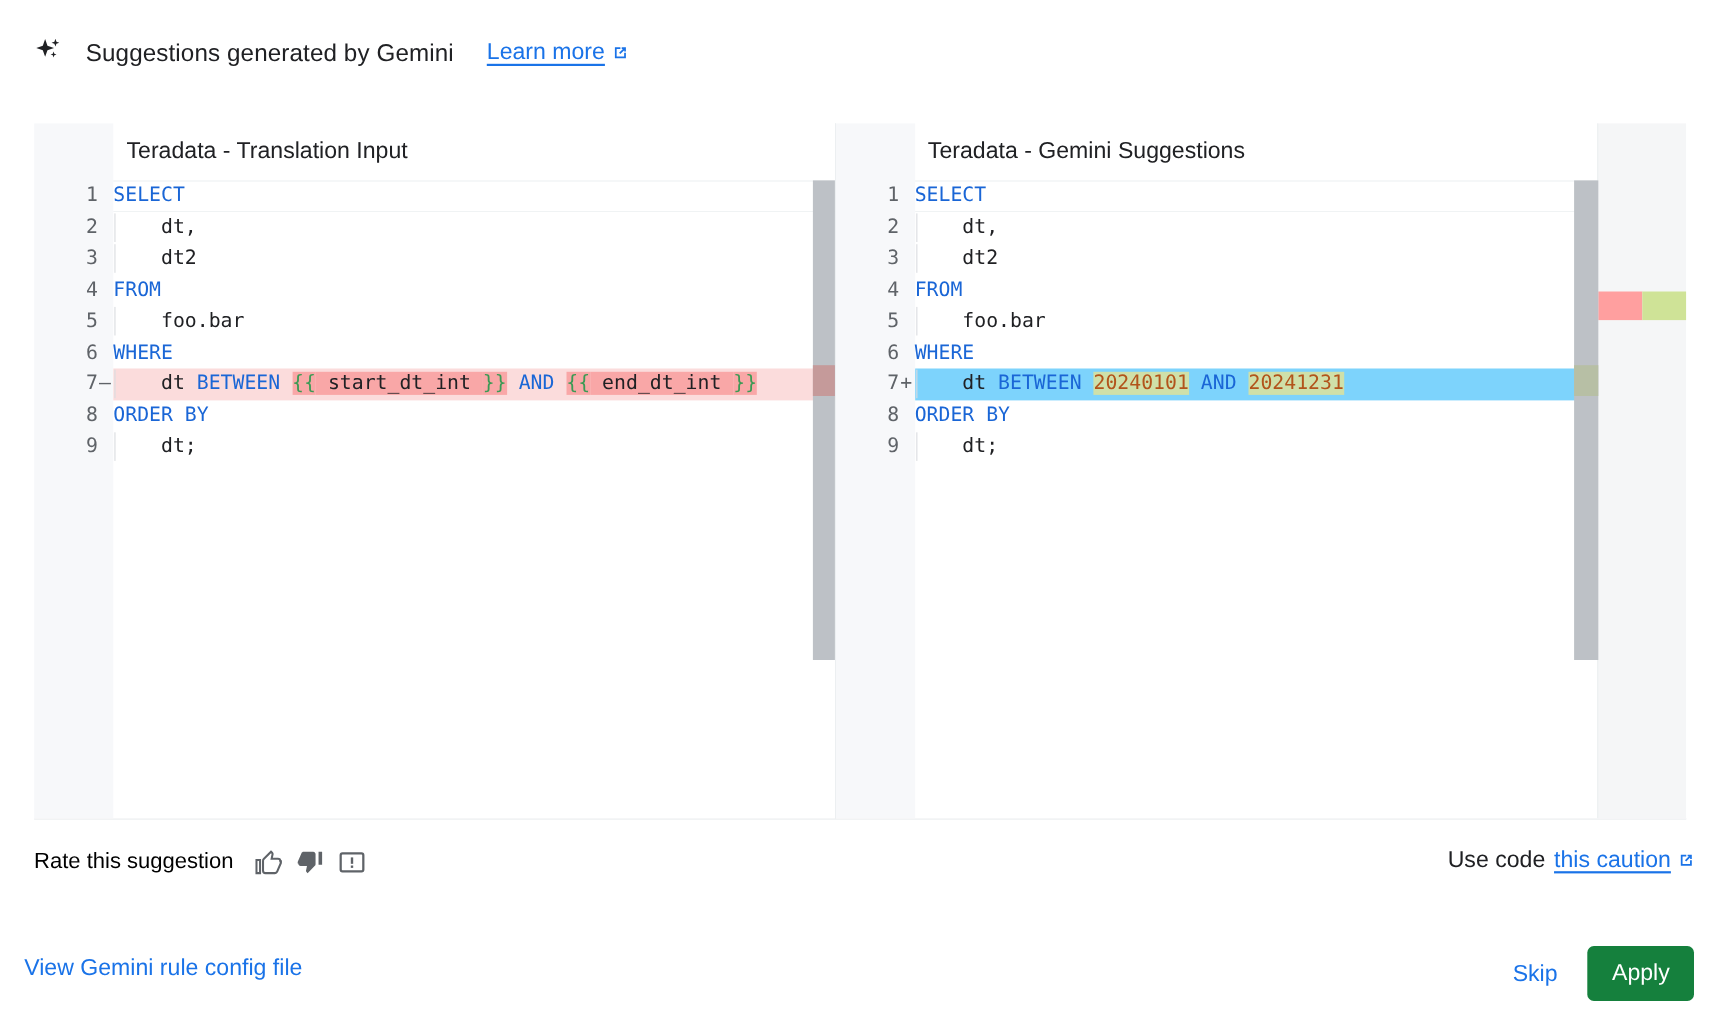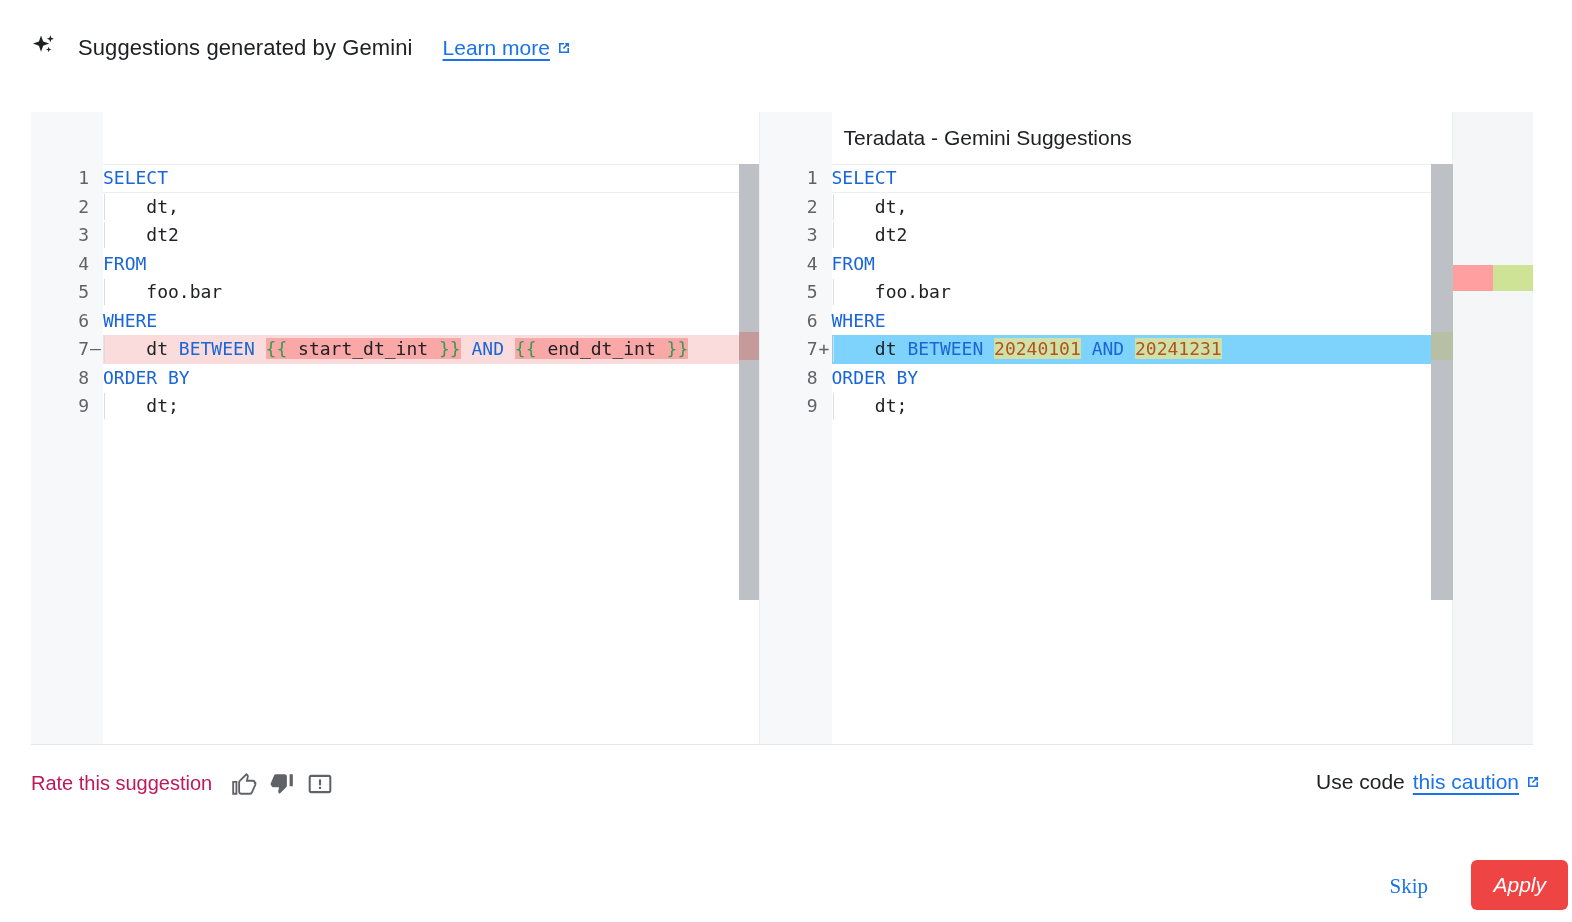--- a/index.html
+++ b/index.html
@@ -130,21 +130,21 @@
 
   .pane-divider{
     width:0;border-left:1px solid #eceff1;height:632px;
   }
 
   
   .feedback{
     position:absolute;left:0;top:760px;width:1572px;height:52px;
   }
   .rate-label{
-    position:absolute;left:31px;top:12px;font-size:20px;color:#be185d;white-space:nowrap;
+    position:absolute;left:31px;top:12px;font-size:20px;color:#000000;white-space:nowrap;
   }
   .rate-btn{
     position:absolute;top:8px;width:32px;height:32px;cursor:pointer;
     display:flex;align-items:center;justify-content:center;
   }
   .rate-up{left:228px;}
   .rate-down{left:266px;}
   .rate-flag{left:304px;}
   .rate-btn svg{width:26px;height:26px;display:block;}
 
@@ -159,28 +159,28 @@
   }
 
   
   .footer{
     position:absolute;left:0;top:846px;width:1572px;height:76px;
   }
   .config-link{
     position:absolute;left:22px;top:22px;font-size:21px;color:#1a73e8;cursor:pointer;white-space:nowrap;
   }
   .skip-btn{
-    position:absolute;right:132px;top:20px;
+    position:absolute;right:144px;top:20px;
     font-size:21px;color:#1a73e8;background:transparent;border:none;
-    cursor:pointer;padding:8px 12px;font-family:Liberation Serif, serif;
+    cursor:pointer;padding:8px 12px;font-family:Liberation Sans, sans-serif;
   }
   .apply-btn{
-    position:absolute;right:4px;top:14px;
-    font-size:21px;color:#ffffff;background:#ef4444;border:none;border-radius:6px;
-    cursor:pointer;padding:13px 22px;font-family:"Liberation Sans", sans-serif;font-style:italic;
+    position:absolute;right:32px;top:14px;
+    font-size:21px;color:#ffffff;background:#15803d;border:none;border-radius:6px;
+    cursor:pointer;padding:13px 22px;font-family:"Liberation Sans", sans-serif;
   }
 </style>
 </head>
 <body>
 
 <div class="header">
   <svg class="spark-icon" viewBox="0 0 24 24">
     <path d="M9.2 3.2 L10.7 7.4 L14.9 8.9 L10.7 10.4 L9.2 14.6 L7.7 10.4 L3.5 8.9 L7.7 7.4 Z" fill="#202124"></path>
     <path d="M15.8 3.0 L16.45 4.85 L18.3 5.5 L16.45 6.15 L15.8 8.0 L15.15 6.15 L13.3 5.5 L15.15 4.85 Z" fill="#202124"></path>
     <path d="M14.6 11.2 L15.1 12.6 L16.5 13.1 L15.1 13.6 L14.6 15.0 L14.1 13.6 L12.7 13.1 L14.1 12.6 Z" fill="#202124"></path>
@@ -193,20 +193,21 @@
       <path d="M9.2 3h3.8v3.8h-1.5V5.6L7.9 9.1 6.8 8l3.5-3.5H9.2z" fill="#1a73e8"></path>
     </svg>
   </span>
 </div>
 
 <div class="diff-wrap">
 
   <div class="pane pane-left">
     <div class="pane-body">
       <div class="gutter-bg"></div>
+      <div class="pane-title">Teradata - Translation Input</div>
       <div class="code-area" id="left-code">
           <div class="row cur"><span class="lnum">1</span><span class="ltext"><span class="code-ink"><span class="kw">SELECT</span></span></span></div>
           <div class="row"><span class="lnum">2</span><span class="indent"></span><span class="ltext"><span class="code-ink"><span class="plain">    dt,</span></span></span></div>
           <div class="row"><span class="lnum">3</span><span class="indent"></span><span class="ltext"><span class="code-ink"><span class="plain">    dt2</span></span></span></div>
           <div class="row"><span class="lnum">4</span><span class="ltext"><span class="code-ink"><span class="kw">FROM</span></span></span></div>
           <div class="row"><span class="lnum">5</span><span class="indent"></span><span class="ltext"><span class="code-ink"><span class="plain">    foo.bar</span></span></span></div>
           <div class="row"><span class="lnum">6</span><span class="ltext"><span class="code-ink"><span class="kw">WHERE</span></span></span></div>
           <div class="row del"><span class="lnum">7</span><span class="lsign">—</span><span class="indent"></span><span class="ltext"><span class="code-ink"><span class="plain">    dt </span><span class="kw">BETWEEN</span><span class="plain"> </span><span class="brace hl-del">{{</span><span class="var hl-del"> start_dt_int </span><span class="brace hl-del">}}</span><span class="plain"> </span><span class="kw">AND</span><span class="plain"> </span><span class="brace hl-del">{{</span><span class="var hl-del"> end_dt_int </span><span class="brace hl-del">}}</span></span></span></div>
           <div class="row"><span class="lnum">8</span><span class="ltext"><span class="code-ink"><span class="kw">ORDER BY</span></span></span></div>
           <div class="row"><span class="lnum">9</span><span class="indent"></span><span class="ltext"><span class="code-ink"><span class="plain">    dt;</span></span></span></div>
@@ -276,15 +277,16 @@
       <span>this caution</span>
       <svg class="ext-icon" viewBox="0 0 16 16">
         <path d="M3 3h5v1.6H4.6v6.8h6.8V8H13v5H3z" fill="#1a73e8"></path>
         <path d="M9.2 3h3.8v3.8h-1.5V5.6L7.9 9.1 6.8 8l3.5-3.5H9.2z" fill="#1a73e8"></path>
       </svg>
     </span>
   </span>
 </div>
 
 <div class="footer">
+  <span class="config-link">View Gemini rule config file</span>
   <button class="skip-btn">Skip</button>
   <button class="apply-btn">Apply</button>
 </div>
 
 </body></html>

